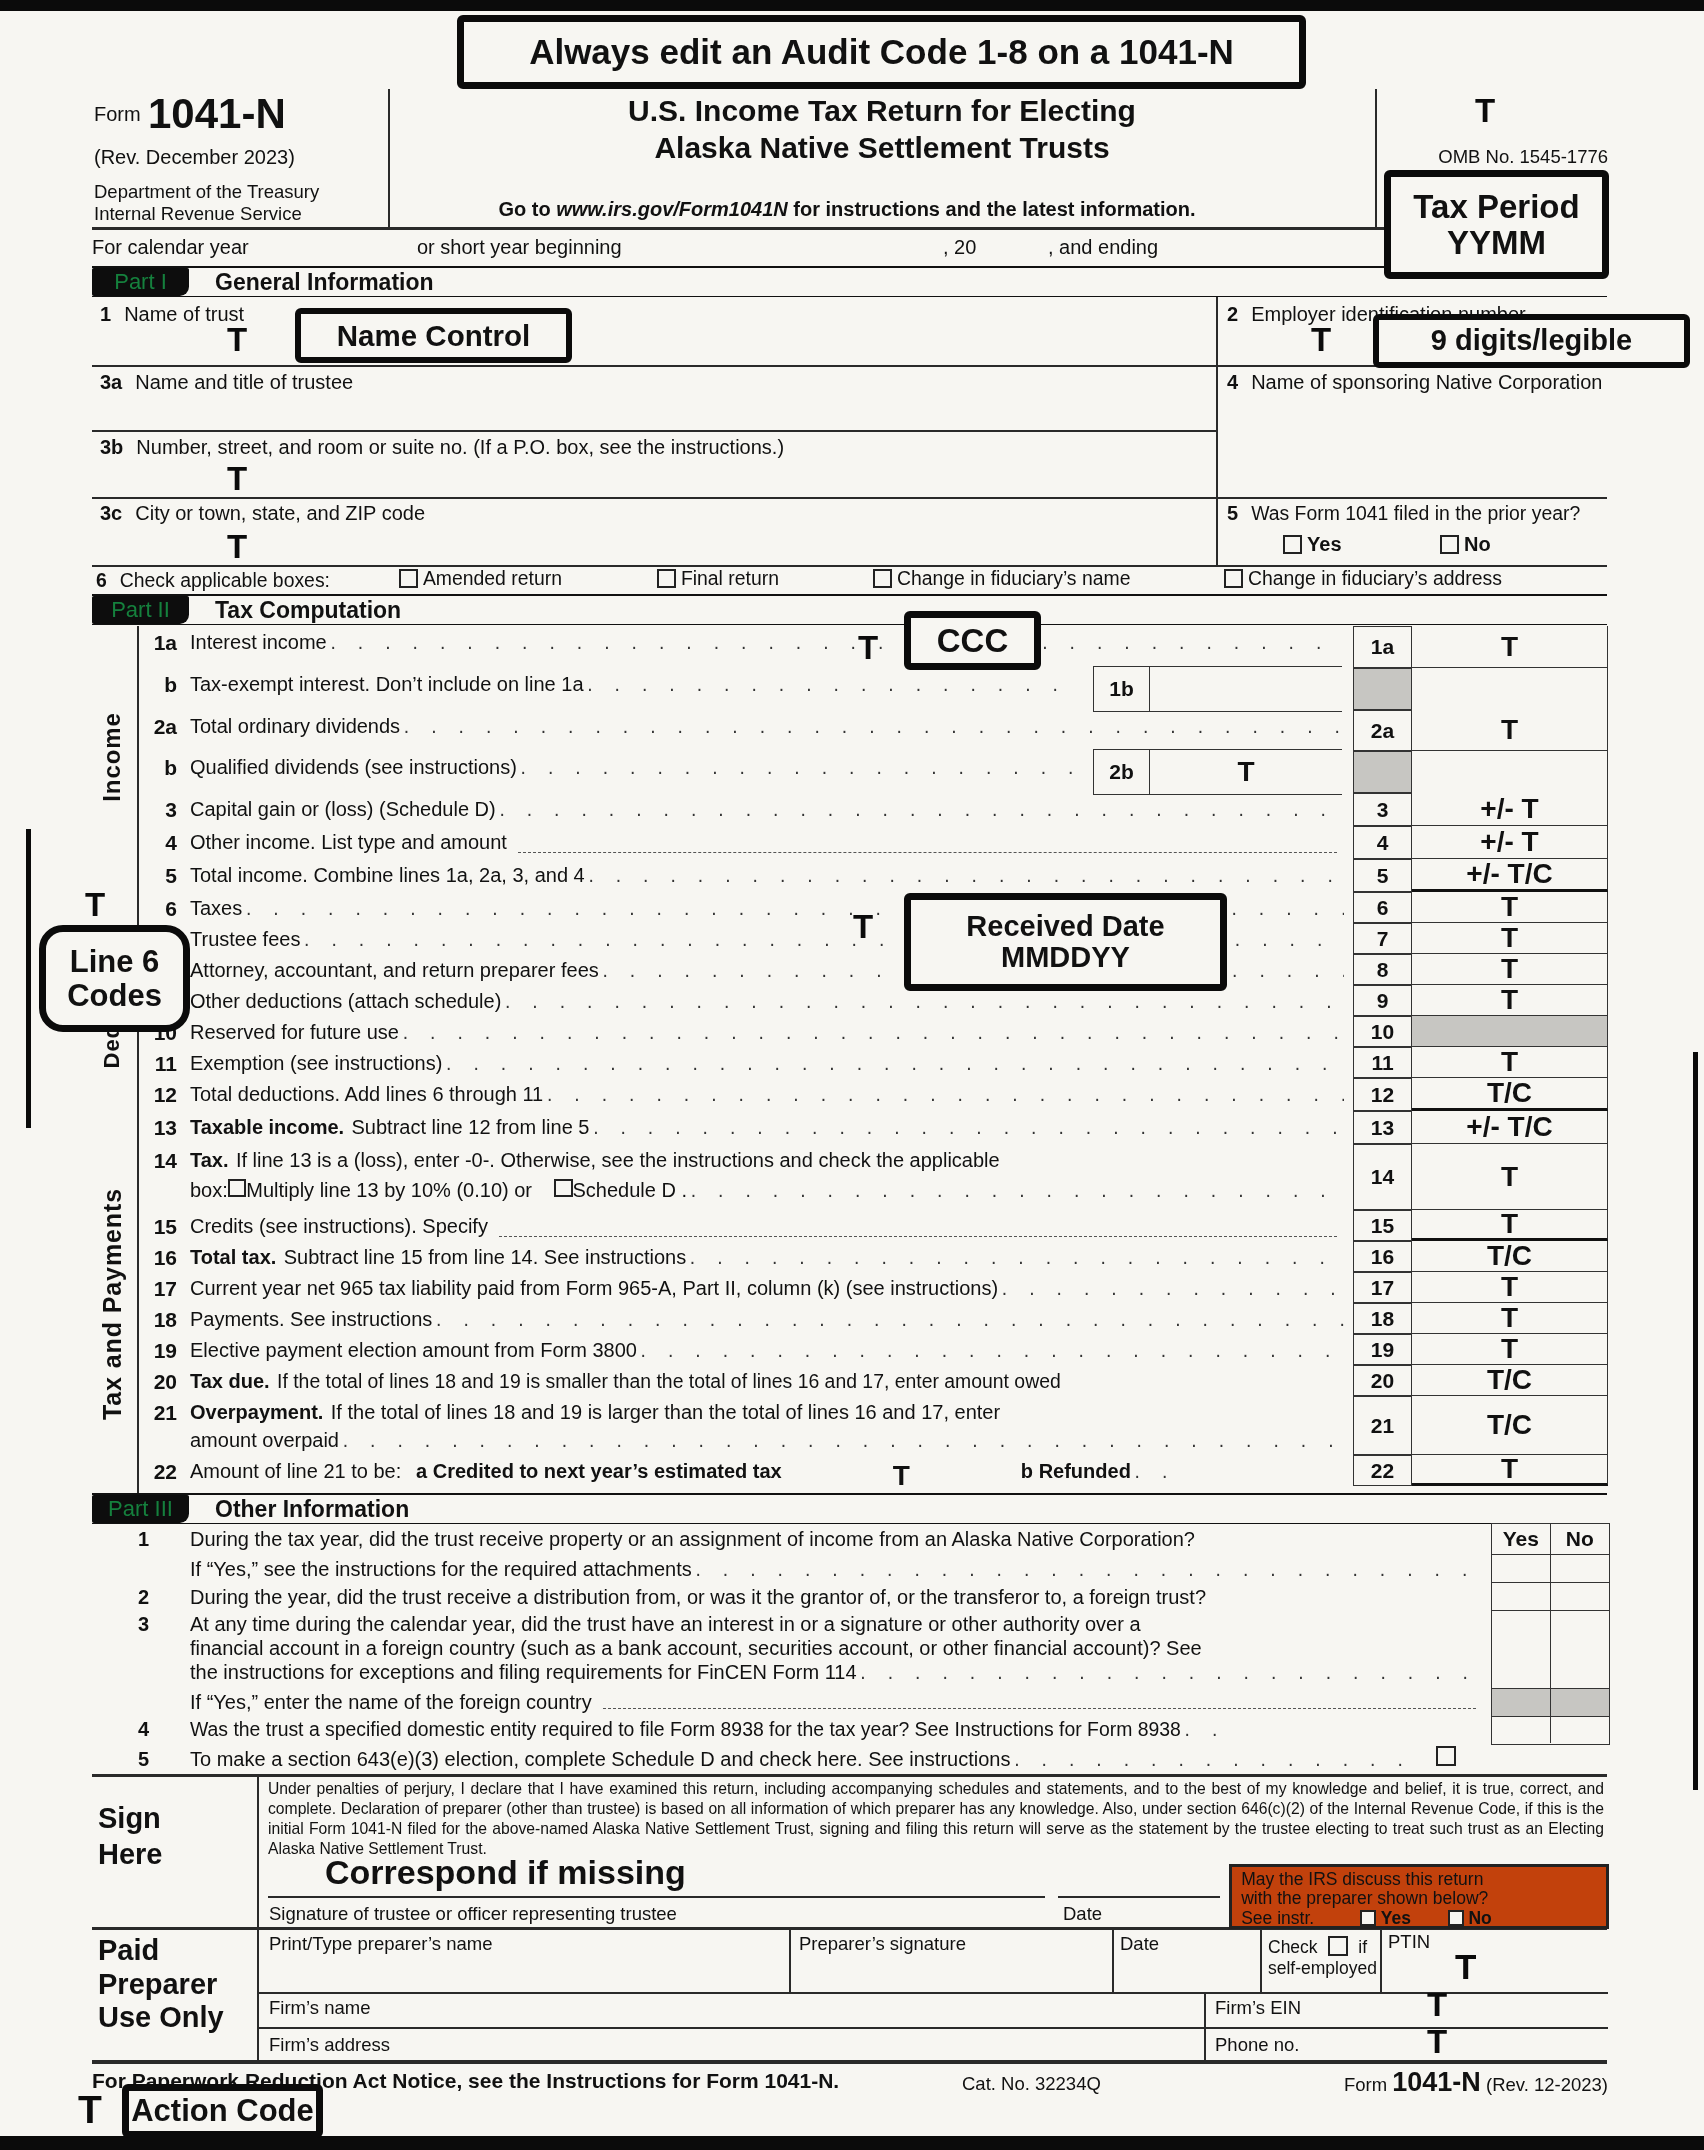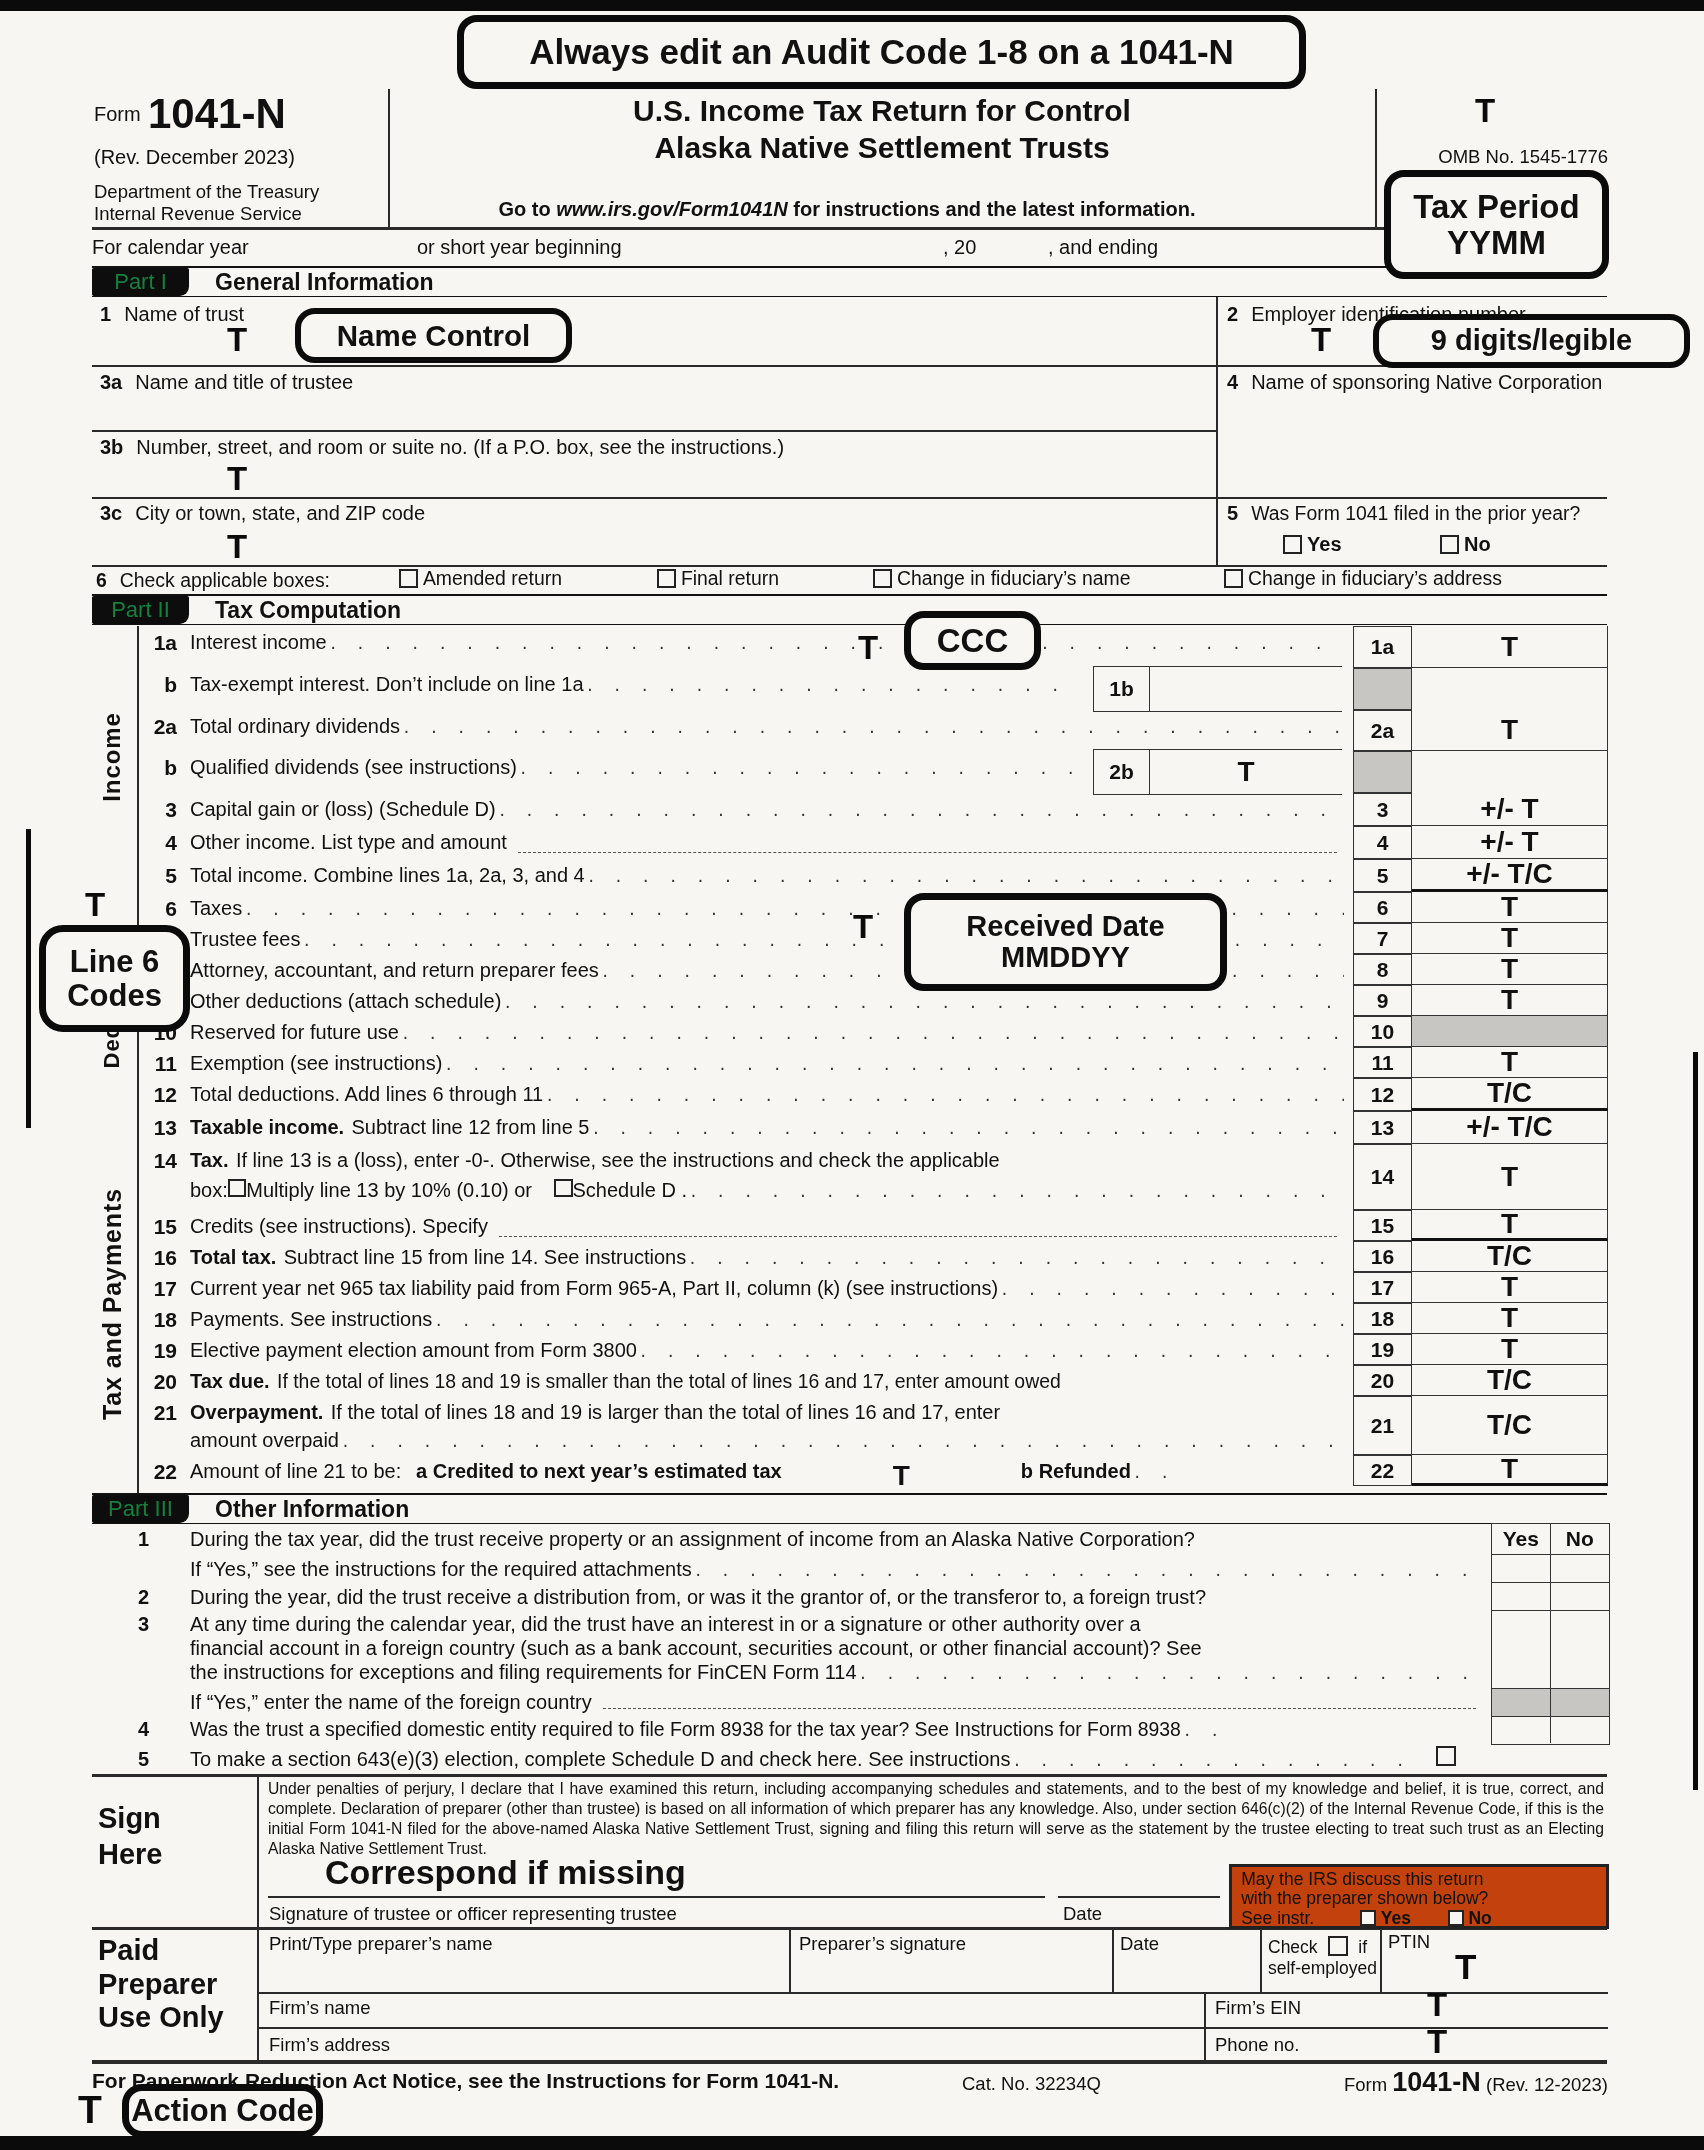--- a/index.html
+++ b/index.html
@@ -4,21 +4,21 @@
 <style>
   * { box-sizing: border-box; margin: 0; padding: 0; }
   body { background:#d9d9d9; font-family:"Liberation Sans", sans-serif; }
   .page { position:relative; width:1705px; height:2150px; background:#f7f6f2; color:#111;
           overflow:hidden; font-family:"Liberation Sans", sans-serif; }
   .abs { position:absolute; }
   .b { font-weight:bold; }
   .bar { position:absolute; left:0; width:1705px; background:#0b0b0b; }
   .hline { position:absolute; background:#2a2a2a; height:1.8px; }
   .vline { position:absolute; background:#2a2a2a; width:1.8px; }
-  .callout { position:absolute; background:#f7f6f2; border:7.4px solid #0b0b0b; border-radius:20px;
+  .callout { position:absolute; background:#f7f6f2; border:7.4px solid #0b0b0b; border-radius:6px;
              font-weight:bold; display:flex; flex-direction:column; align-items:center;
              justify-content:center; text-align:center; z-index:30; line-height:1.08; }
   .tmark { position:absolute; font-weight:bold; z-index:25; color:#0b0b0b; }
   .partbar { position:absolute; left:92px; width:1515px; border-top:2.8px solid #111;
              border-bottom:1.8px solid #111; display:flex; align-items:stretch; height:31px; z-index:3; }
   .partlabel { background:#0d0d0d; color:#15803d; font-weight:normal; font-size:22px; width:97px;
                display:flex; align-items:center; justify-content:center; border-radius:1.8px 1.8px 9.2px 1.8px; }
   .parttitle { font-weight:bold; font-size:23px; padding:1.8px 0 0 26px; display:flex; align-items:center; }
   .flabel { position:absolute; font-size:20px; white-space:nowrap; }
   .fnum { font-weight:bold; margin-right:13px; }
@@ -74,21 +74,21 @@
     <span>Always edit an Audit Code 1-8 on a 1041-N</span>
   </div>
 
   <div class="abs" style="left:94px;top:103px;font-size:20px">Form</div>
   <div class="abs b" style="left:148px;top:90px;font-size:42px">1041-N</div>
   <div class="abs" style="left:94px;top:146px;font-size:20px">(Rev. December 2023)</div>
   <div class="abs" style="left:94px;top:181px;font-size:18.5px">Department of the Treasury</div>
   <div class="abs" style="left:94px;top:203px;font-size:18.5px">Internal Revenue Service</div>
   <div class="vline" style="left:388px;top:89px;height:138px"></div>
 
-  <div class="abs b" style="left:388px;top:94px;width:988px;text-align:center;font-size:30px">U.S. Income Tax Return for Control</div>
+  <div class="abs b" style="left:388px;top:94px;width:988px;text-align:center;font-size:30px">U.S. Income Tax Return for Electing</div>
   <div class="abs b" style="left:388px;top:131px;width:988px;text-align:center;font-size:30px">Alaska Native Settlement Trusts</div>
   <div class="abs b" style="left:388px;top:198px;width:918px;text-align:center;font-size:20px">
     <span>Go to </span><span style="font-style:italic">www.irs.gov/Form1041N</span><span> for instructions and the latest information.</span>
   </div>
   <div class="vline" style="left:1375px;top:89px;height:138px"></div>
 
   <div class="tmark" style="left:1475px;top:92px;font-size:33px">T</div>
   <div class="abs" style="left:1381px;top:146px;width:227px;text-align:right;font-size:18.5px">OMB No. 1545-1776</div>
   <div class="callout" style="left:1384px;top:170px;width:225px;height:109px;font-size:33px">
     <span>Tax Period</span>

